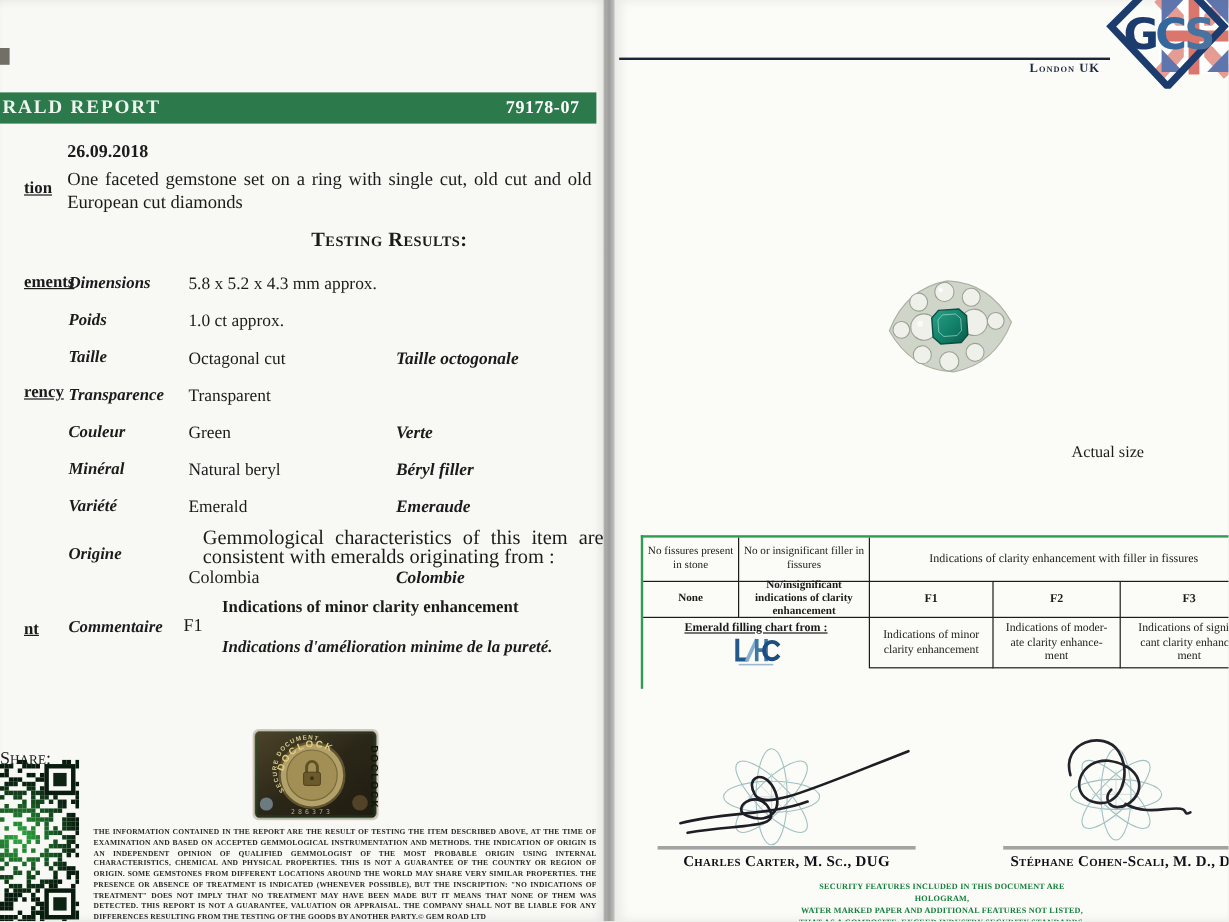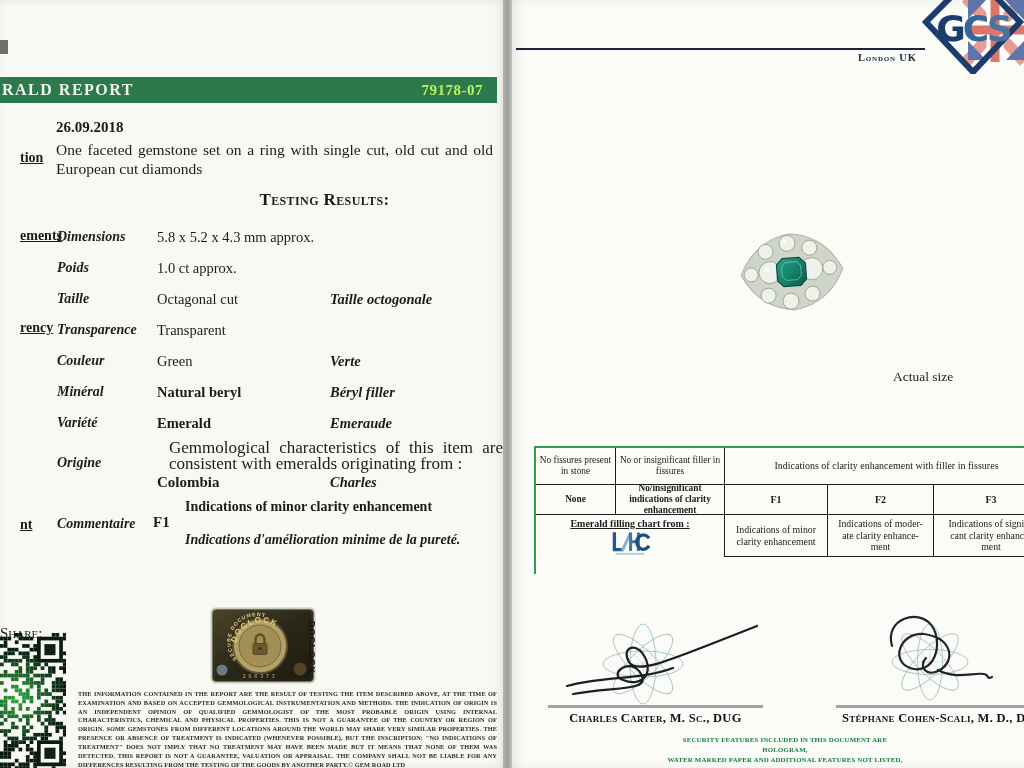--- a/index.html
+++ b/index.html
@@ -8,30 +8,30 @@
   .abs{position:absolute;}
   #canvas{position:relative;width:1024px;height:768px;overflow:hidden;background:#ececea;}
   .page{position:absolute;top:0;height:768px;overflow:hidden;}
   #page-left{left:0;width:505px;background:#f8f8f5;box-shadow:inset -4px 0 8px rgba(0,0,0,.10);}
   #page-right{left:512px;width:512px;background:#fbfbf8;box-shadow:inset 5px 0 9px rgba(0,0,0,.08);}
   #seam{position:absolute;left:503px;top:0;width:10px;height:768px;
         background:linear-gradient(to right,rgba(0,0,0,.22),rgba(90,90,88,.55) 45%,rgba(0,0,0,.15));}
   
   .greenbar{left:0;top:77px;width:497px;height:26px;background:#2c7a4b;display:flex;align-items:center;}
   .greenbar .t1{position:absolute;left:2px;color:#eef4ee;font-size:16px;font-weight:600;letter-spacing:1.5px;}
-  .greenbar .t2{position:absolute;right:14px;color:#bef264;font-size:15px;font-weight:600;letter-spacing:.5px;}
+  .greenbar .t2{position:absolute;right:14px;color:#ffffff;font-size:15px;font-weight:600;letter-spacing:.5px;}
   .marginlbl{left:0;font-weight:700;font-size:14px;text-decoration:underline;padding-left:20px;}
   .date{left:56px;top:119px;font-size:15px;font-weight:700;}
   .descr{left:56px;top:140px;width:437px;font-size:15.5px;line-height:19px;text-align:justify;}
   .heading{left:157px;top:190px;width:335px;text-align:center;font-variant:small-caps;
            font-weight:700;font-size:17px;letter-spacing:.4px;}
   .rowlbl{left:57px;font-style:italic;font-weight:700;font-size:14px;}
   .rowval{left:157px;font-size:14.5px;}
   .rowfr{left:330px;font-size:14.5px;font-style:italic;font-weight:700;}
-  .bold{font-weight:700;}
+  .bold{font-weight:400;}
   .orignote{left:157px;top:440px;width:334px;font-size:17px;line-height:15.5px;text-align:justify;margin-left:12px;}
   .cmt-en{left:185px;top:499px;font-size:14px;font-weight:700;}
   .cmt-fr{left:185px;top:532px;font-size:14px;font-weight:700;font-style:italic;}
   .share{left:0;top:609px;font-variant:small-caps;font-weight:400;font-size:15px;margin-top:16px;}
   .disclaimer{left:78px;top:690px;width:419px;font-size:6.3px;line-height:1.4;
               text-align:justify;font-weight:600;color:#2b2b2b;letter-spacing:.1px;}
   
   .orgname{left:36px;top:25px;width:380px;font-variant:small-caps;font-size:21px;
            letter-spacing:.5px;color:#1d2740;font-weight:600;white-space:nowrap;}
   .orgline{left:4px;top:48px;width:409px;height:2px;background:#1b2438;}
@@ -101,21 +101,21 @@
       <span class="abs rowval bold" style="top:384px;">Natural beryl</span>
       <span class="abs rowfr" style="top:384px;">Béryl filler</span>
 
       <span class="abs rowlbl" style="top:415px;">Variété</span>
       <span class="abs rowval bold" style="top:415px;">Emerald</span>
       <span class="abs rowfr" style="top:415px;">Emeraude</span>
 
       <span class="abs rowlbl" style="top:455px;">Origine</span>
       <span class="abs orignote">Gemmological characteristics of this item are consistent with emeralds originating from :</span>
       <span class="abs rowval bold" style="top:474px;font-size:15px;">Colombia</span>
-      <span class="abs rowfr" style="top:474px;">Charles</span>
+      <span class="abs rowfr" style="top:474px;">Colombie</span>
 
       <span class="abs rowlbl" style="top:516px;text-align:center;">Commentaire</span>
       <span class="abs rowval bold" style="left:153px;top:514px;font-size:15px;">F1</span>
       <span class="abs cmt-en">Indications of minor clarity enhancement</span>
       <span class="abs cmt-fr">Indications d'amélioration minime de la pureté.</span>
     </div>
 
     <div class="abs share">Share:</div>
 
     <div class="abs" style="left:0;top:633px;width:66px;height:135px;overflow:hidden;">

